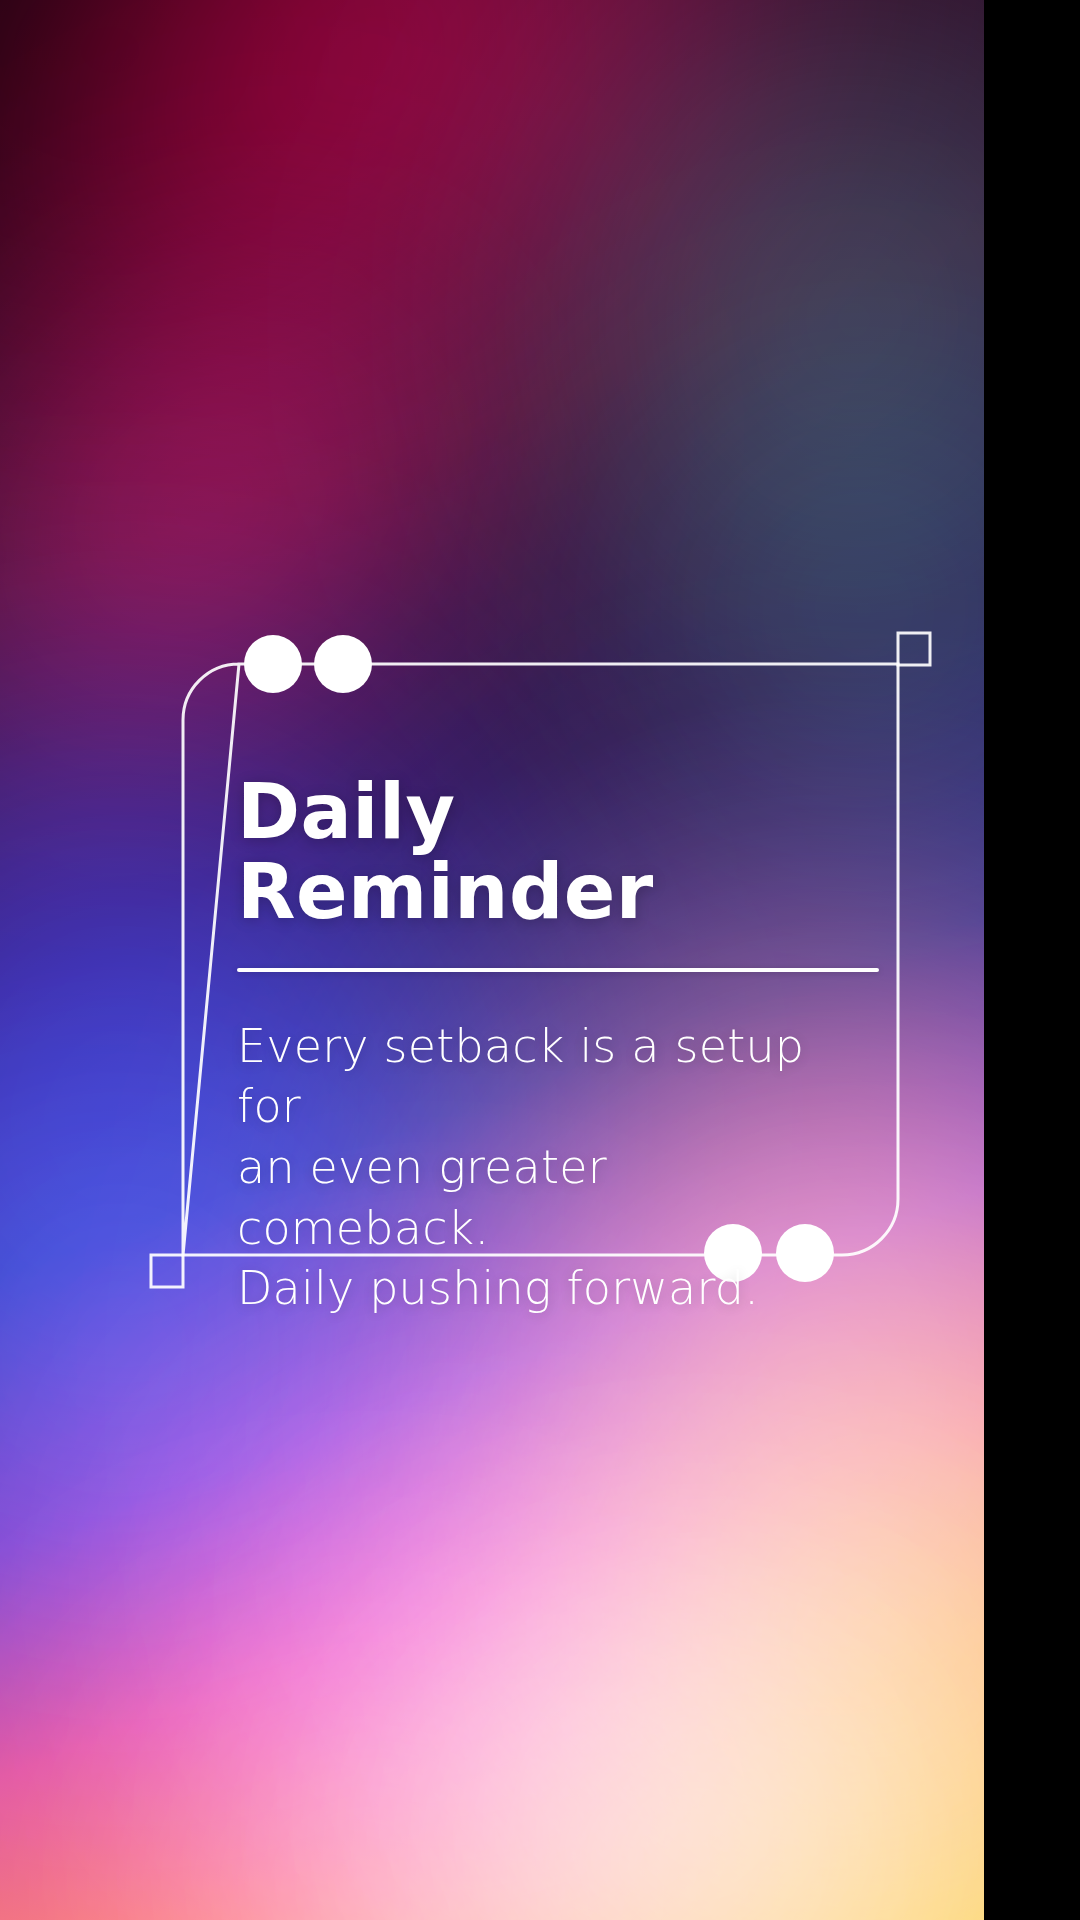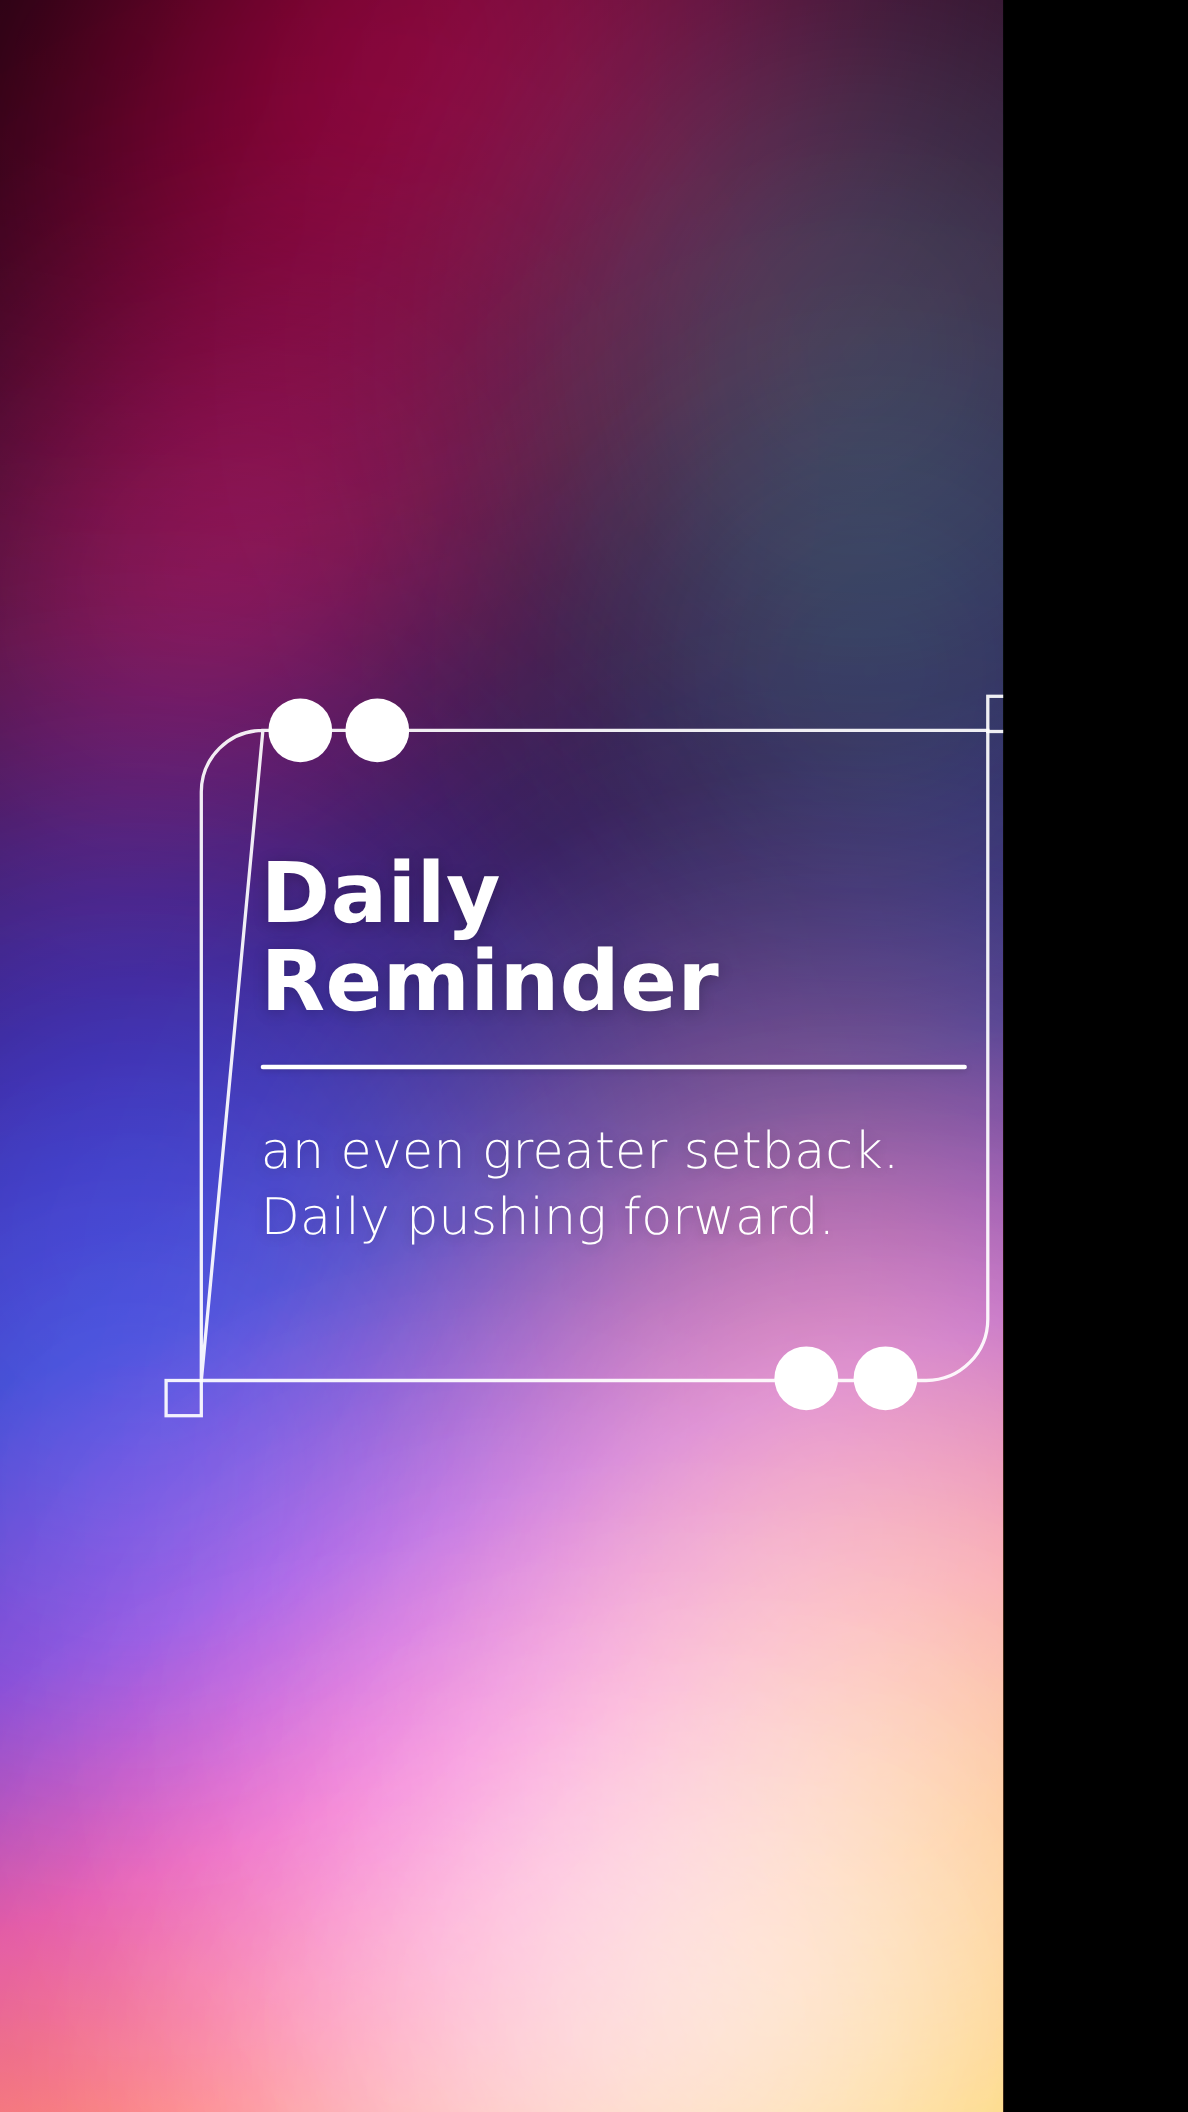--- a/index.html
+++ b/index.html
@@ -4,21 +4,21 @@
 <title>Daily Reminder Quote Card</title>
 <style>
   html, body {
     margin: 0;
     padding: 0;
     background: #000;
   }
 
   #stage {
     position: relative;
-    width: 912px;
+    width: 984px;
     height: 1920px;
     overflow: hidden;
     font-family: "DejaVu Sans", "Liberation Sans", sans-serif;
   }
 
   
   .bg-base {
     position: absolute;
     inset: 0;
     background: linear-gradient(160deg,
@@ -232,19 +232,20 @@
     </svg>
   </div>
 
   <div class="card-content">
 
     <h1 class="card-title">Daily Reminder</h1>
 
     <div class="title-rule"></div>
 
     <p class="card-quote">
-      <span class="qline">an even greater setback.</span>
+      <span class="qline">Every setback is a setup for</span>
+      <span class="qline">an even greater comeback.</span>
       <span class="qline">Daily pushing forward.</span>
     </p>
 
   </div>
 
 </div>
 
 </body></html>

